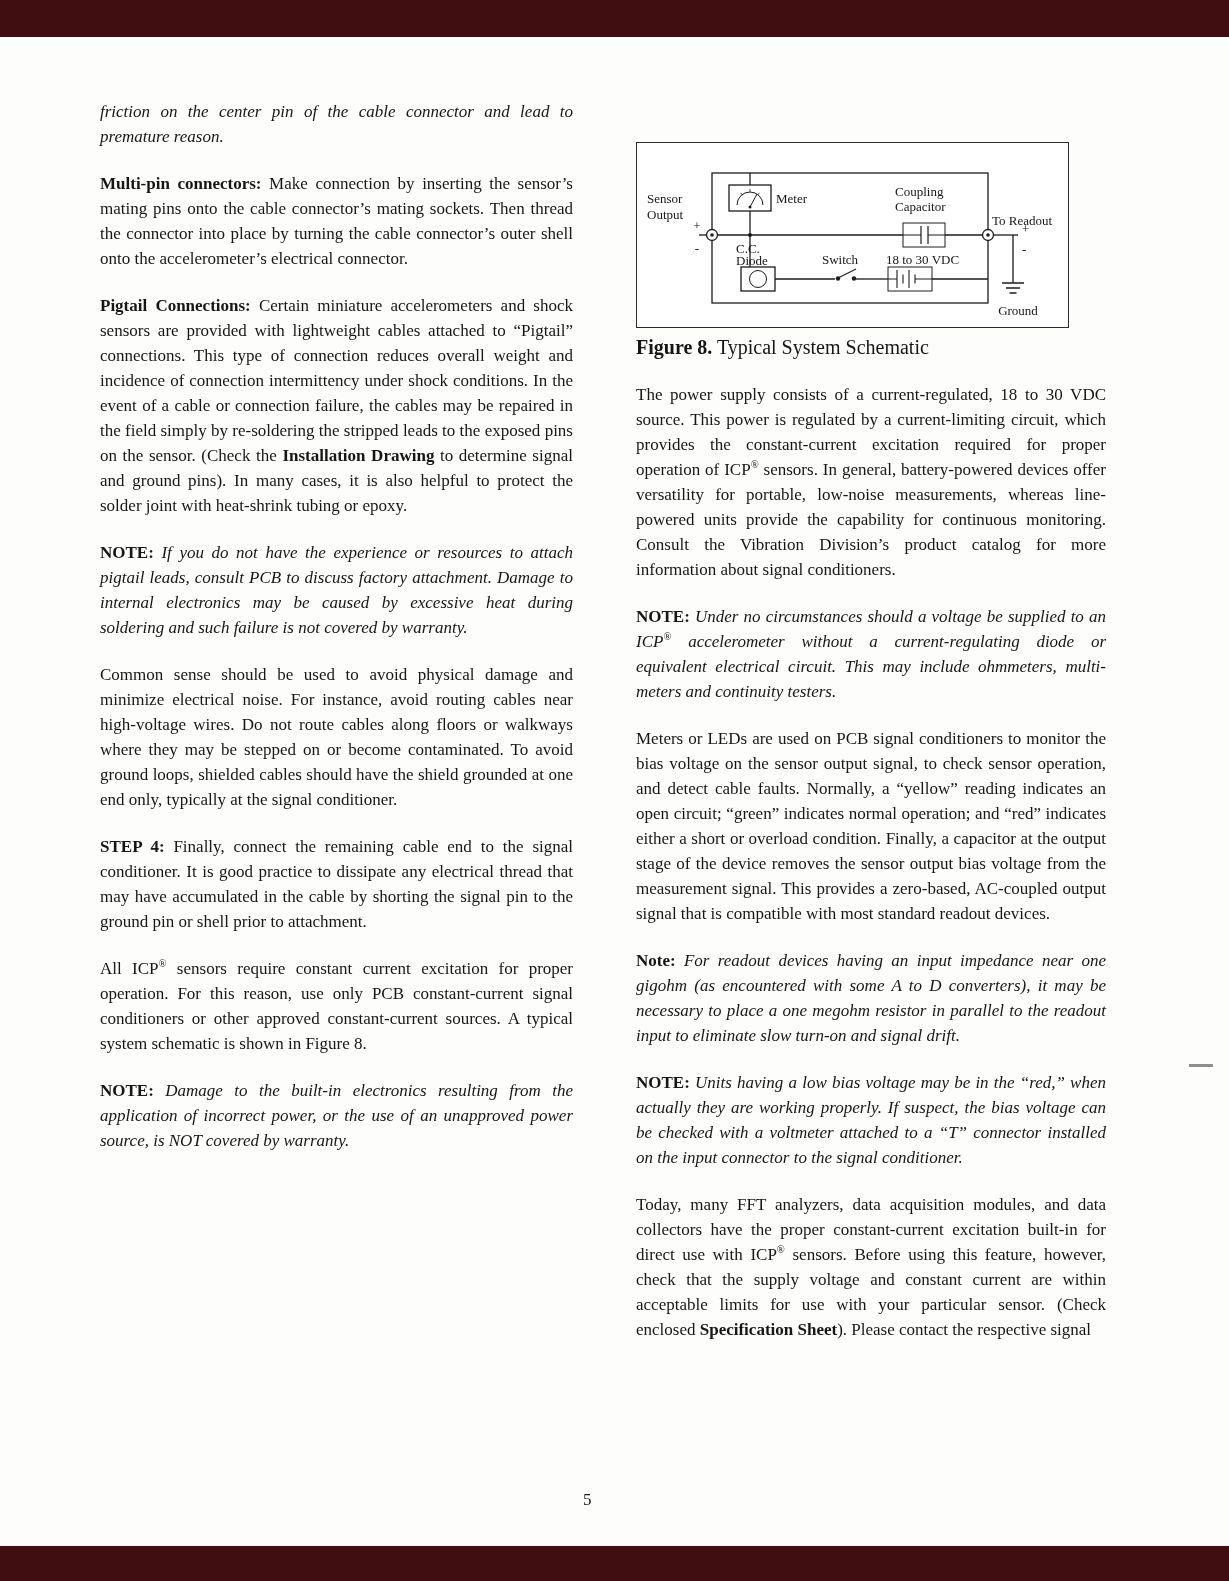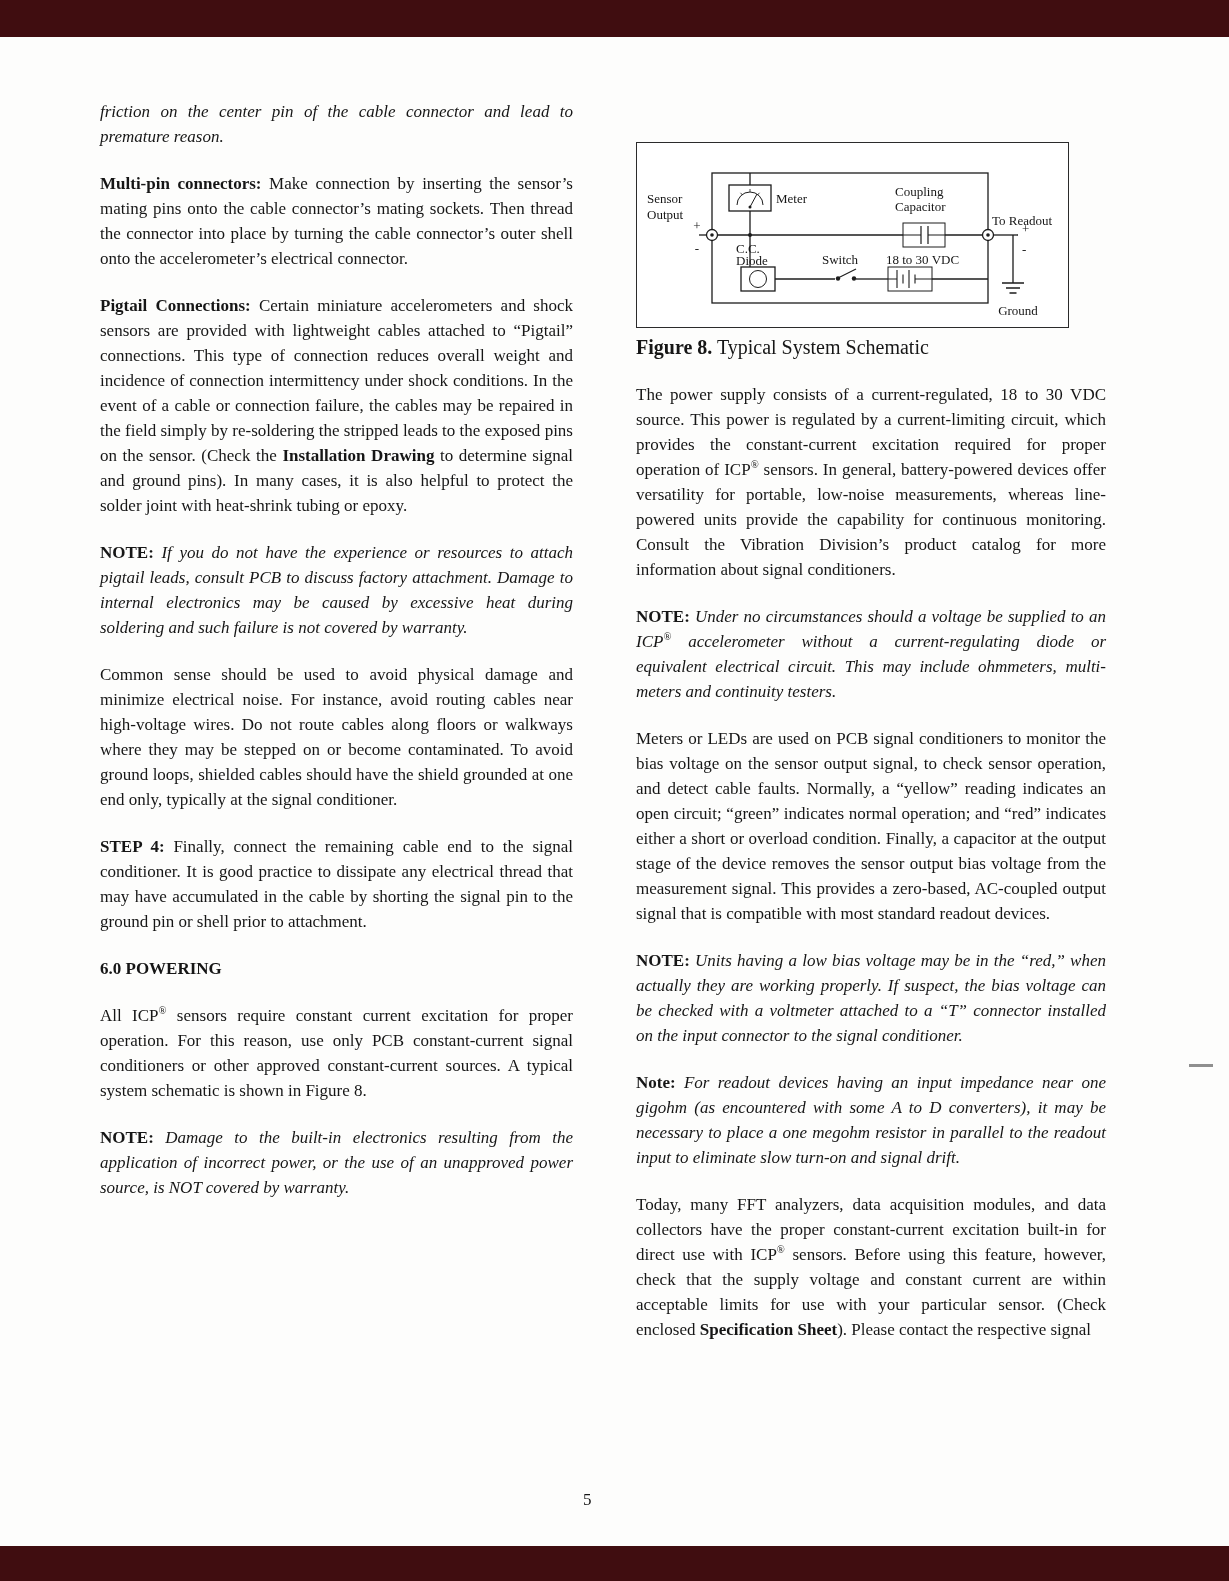--- a/index.html
+++ b/index.html
@@ -47,21 +47,20 @@
 <div class="page">
   <div class="bar top"></div>
 
   <div class="col left-col">
       <p class="para"><span class="f-i">friction on the center pin of the cable connector and lead to premature reason.</span></p>
       <p class="para"><span class="f-b">Multi-pin connectors:</span><span> Make connection by inserting the sensor’s mating pins onto the cable connector’s mating sockets.  Then thread the connector into place by turning the cable connector’s outer shell onto the accelerometer’s electrical connector.</span></p>
       <p class="para"><span class="f-b">Pigtail Connections:</span><span> Certain miniature accelerometers and shock sensors are provided with lightweight cables attached to “Pigtail” connections.  This type of connection reduces overall weight and incidence of connection intermittency under shock conditions.  In the event of a cable or connection failure, the cables may be repaired in the field simply by re-soldering the stripped leads to the exposed pins on the sensor.  (Check the </span><span class="f-b">Installation Drawing</span><span> to determine signal and ground pins).  In many cases, it is also helpful to protect the solder joint with heat-shrink tubing or epoxy.</span></p>
       <p class="para"><span class="f-b">NOTE:</span><span class="f-i"> If you do not have the experience or resources to attach pigtail leads, consult PCB to discuss factory attachment.  Damage to internal electronics may be caused by excessive heat during soldering and such failure is not covered by warranty.</span></p>
       <p class="para"><span>Common sense should be used to avoid physical damage and minimize electrical noise.  For instance, avoid routing cables near high-voltage wires.  Do not route cables along floors or walkways where they may be stepped on or become contaminated.  To avoid ground loops, shielded cables should have the shield grounded at one end only, typically at the signal conditioner.</span></p>
       <p class="para"><span class="f-b">STEP 4:</span><span> Finally, connect the remaining cable end to the signal conditioner.  It is good practice to dissipate any electrical thread that may have accumulated in the cable by shorting the signal pin to the ground pin or shell prior to attachment.</span></p>
-      <p class="para heading"><span class="f-b">6.0 POWERING</span></p>
       <p class="para"><span>All ICP</span><sup class="f-sup">®</sup><span> sensors require constant current excitation for proper operation.  For this reason, use only PCB constant-current signal conditioners or other approved constant-current sources.  A typical system schematic is shown in Figure 8.</span></p>
       <p class="para"><span class="f-b">NOTE:</span><span class="f-i"> Damage to the built-in electronics resulting from the application of incorrect power, or the use of an unapproved power source, is NOT covered by warranty.</span></p>
     </div>
 
   <div class="col right-col">
     <div class="figure-block">
       <div class="fig-box">
         <svg width="433" height="186" viewBox="0 0 433 186">
           <g fill="none" stroke="#1c1c1c" stroke-width="1.3">
             <rect x="75" y="30" width="276" height="130"></rect>
@@ -123,22 +122,22 @@
         </svg>
       </div>
       <div class="fig-caption">
         <span class="f-b">Figure 8.</span><span> Typical System Schematic</span>
       </div>
     </div>
     <div class="right-text">
         <p class="para"><span>The power supply consists of a current-regulated, 18 to 30 VDC source.  This power is regulated by a current-limiting circuit, which provides the constant-current excitation required for proper operation of ICP</span><sup class="f-sup">®</sup><span> sensors. In general, battery-powered devices offer versatility for portable, low-noise measurements, whereas line-powered units provide the capability for continuous monitoring. Consult the Vibration Division’s product catalog for more information about signal conditioners.</span></p>
         <p class="para"><span class="f-b">NOTE:</span><span class="f-i"> Under no circumstances should a voltage be supplied to an ICP</span><sup class="f-sup">®</sup><span class="f-i"> accelerometer without a current-regulating diode or equivalent electrical circuit.  This may include ohmmeters, multi-meters and continuity testers.</span></p>
         <p class="para"><span>Meters or LEDs are used on PCB signal conditioners to monitor the bias voltage on the sensor output signal, to check sensor operation, and detect cable faults.  Normally, a “yellow” reading indicates an open circuit; “green” indicates normal operation; and “red” indicates either a short or overload condition.  Finally, a capacitor at the output stage of the device removes the sensor output bias voltage from the measurement signal.  This provides a zero-based, AC-coupled output signal that is compatible with most standard readout devices.</span></p>
+        <p class="para"><span class="f-b">Note:</span><span class="f-i"> For readout devices having an input impedance near one gigohm (as encountered with some A to D converters), it may be necessary to place a one megohm resistor in parallel to the readout input to eliminate slow turn-on and signal drift.</span></p>
         <p class="para"><span class="f-b">NOTE:</span><span class="f-i"> Units having a low bias voltage may be in the “red,” when actually they are working properly.  If suspect, the bias voltage can be checked with a voltmeter attached to a “T” connector installed on the input connector to the signal conditioner.</span></p>
-        <p class="para"><span class="f-b">Note:</span><span class="f-i"> For readout devices having an input impedance near one gigohm (as encountered with some A to D converters), it may be necessary to place a one megohm resistor in parallel to the readout input to eliminate slow turn-on and signal drift.</span></p>
         <p class="para"><span>Today, many FFT analyzers, data acquisition modules, and data collectors have the proper constant-current excitation built-in for direct use with ICP</span><sup class="f-sup">®</sup><span> sensors. Before using this feature, however, check that the supply voltage and constant current are within acceptable limits for use with your particular sensor.  (Check enclosed </span><span class="f-b">Specification Sheet</span><span>).  Please contact the respective signal</span></p>
       </div>
   </div>
 
   <div class="page-number">5</div>
   <div class="artifact"></div>
   <div class="bar bottom"></div>
 </div>
 
 </body></html>

